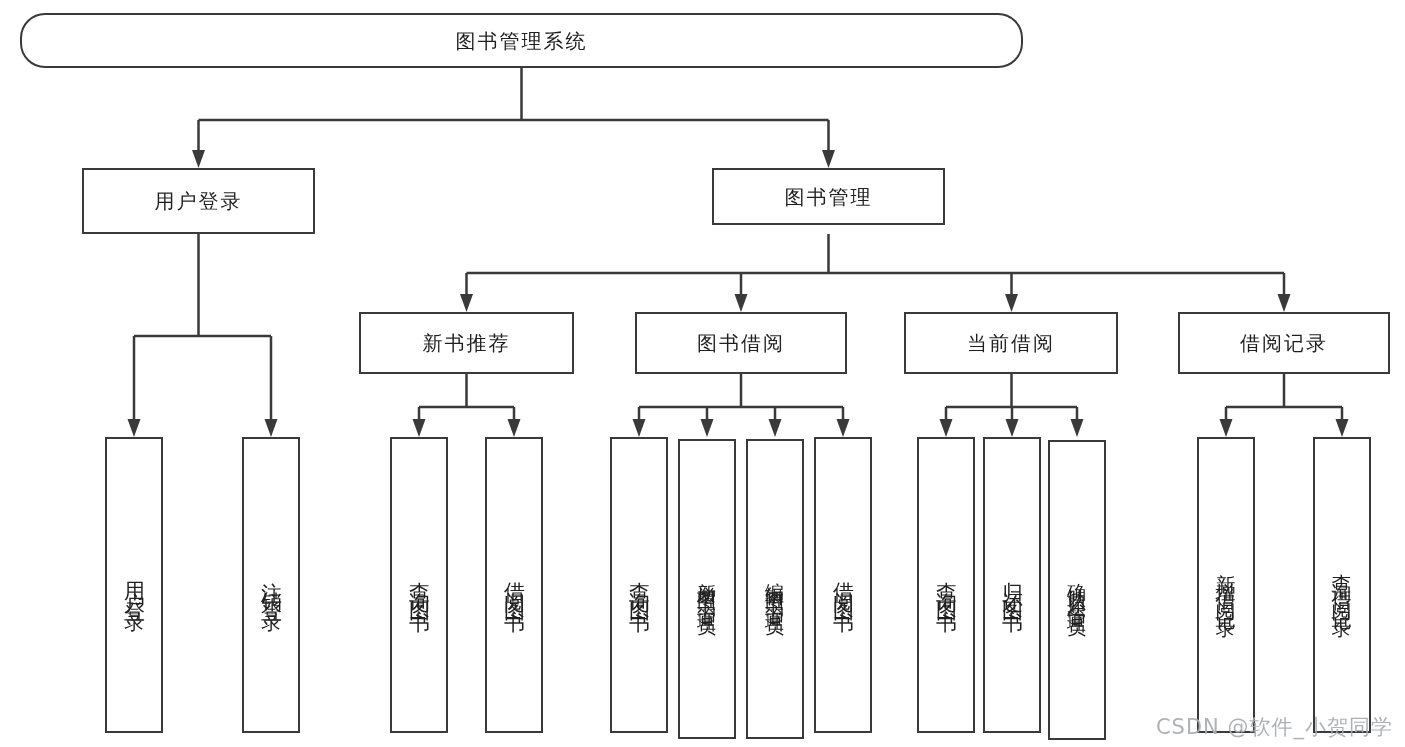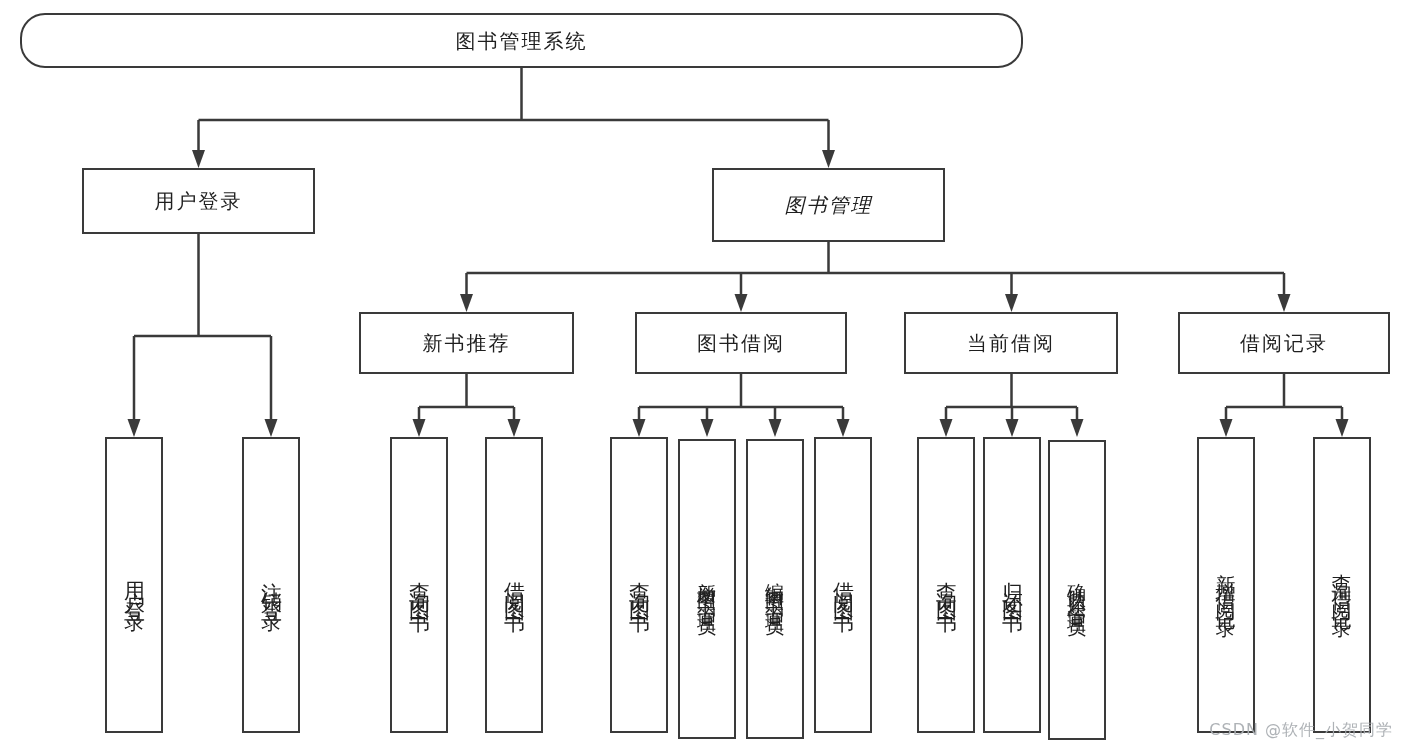--- a/index.html
+++ b/index.html
@@ -53,21 +53,21 @@
   }
   .leaf.six {
     font-size: 20px;
     letter-spacing: 9px;
   }
   .watermark {
     position: absolute;
     right: 12px;
     bottom: 6px;
     z-index: 3;
-    font-size: 16px;
+    font-size: 21px;
     color: rgba(170, 174, 178, 0.95);
     letter-spacing: 1px;
     white-space: nowrap;
   }
 </style>
 </head>
 <body>
 
 <div class="canvas">
 
@@ -110,21 +110,21 @@
       <polygon points="1005.5,419 1018.5,419 1012,437"></polygon>
       <polygon points="1070.5,419 1083.5,419 1077,437"></polygon>
       <polygon points="1219.5,419 1232.5,419 1226,437"></polygon>
       <polygon points="1335.5,419 1348.5,419 1342,437"></polygon>
     </g>
   </svg>
 
   <div class="node h-node root-node" style="left:20px; top:13px; width:1003px; height:55px;border-radius:25px;">图书管理系统</div>
 
   <div class="node h-node" style="left:82px; top:168px; width:233px; height:66px;">用户登录</div>
-  <div class="node h-node" style="left:712px; top:168px; width:233px; height:74px;font-style:italic;">图书管理</div>
+  <div class="node h-node" style="left:712px; top:168px; width:233px; height:57px;">图书管理</div>
 
   <div class="node h-node" style="left:359px; top:312px; width:215px; height:62px;">新书推荐</div>
   <div class="node h-node" style="left:635px; top:312px; width:212px; height:62px;">图书借阅</div>
   <div class="node h-node" style="left:904px; top:312px; width:214px; height:62px;">当前借阅</div>
   <div class="node h-node" style="left:1178px; top:312px; width:212px; height:62px;">借阅记录</div>
 
   <div class="node leaf" style="left:105px; top:437px; width:58px; height:296px;">用户登录</div>
   <div class="node leaf" style="left:242px; top:437px; width:58px; height:296px;">注销登录</div>
 
   <div class="node leaf" style="left:390px; top:437px; width:58px; height:296px;">查询图书</div>

